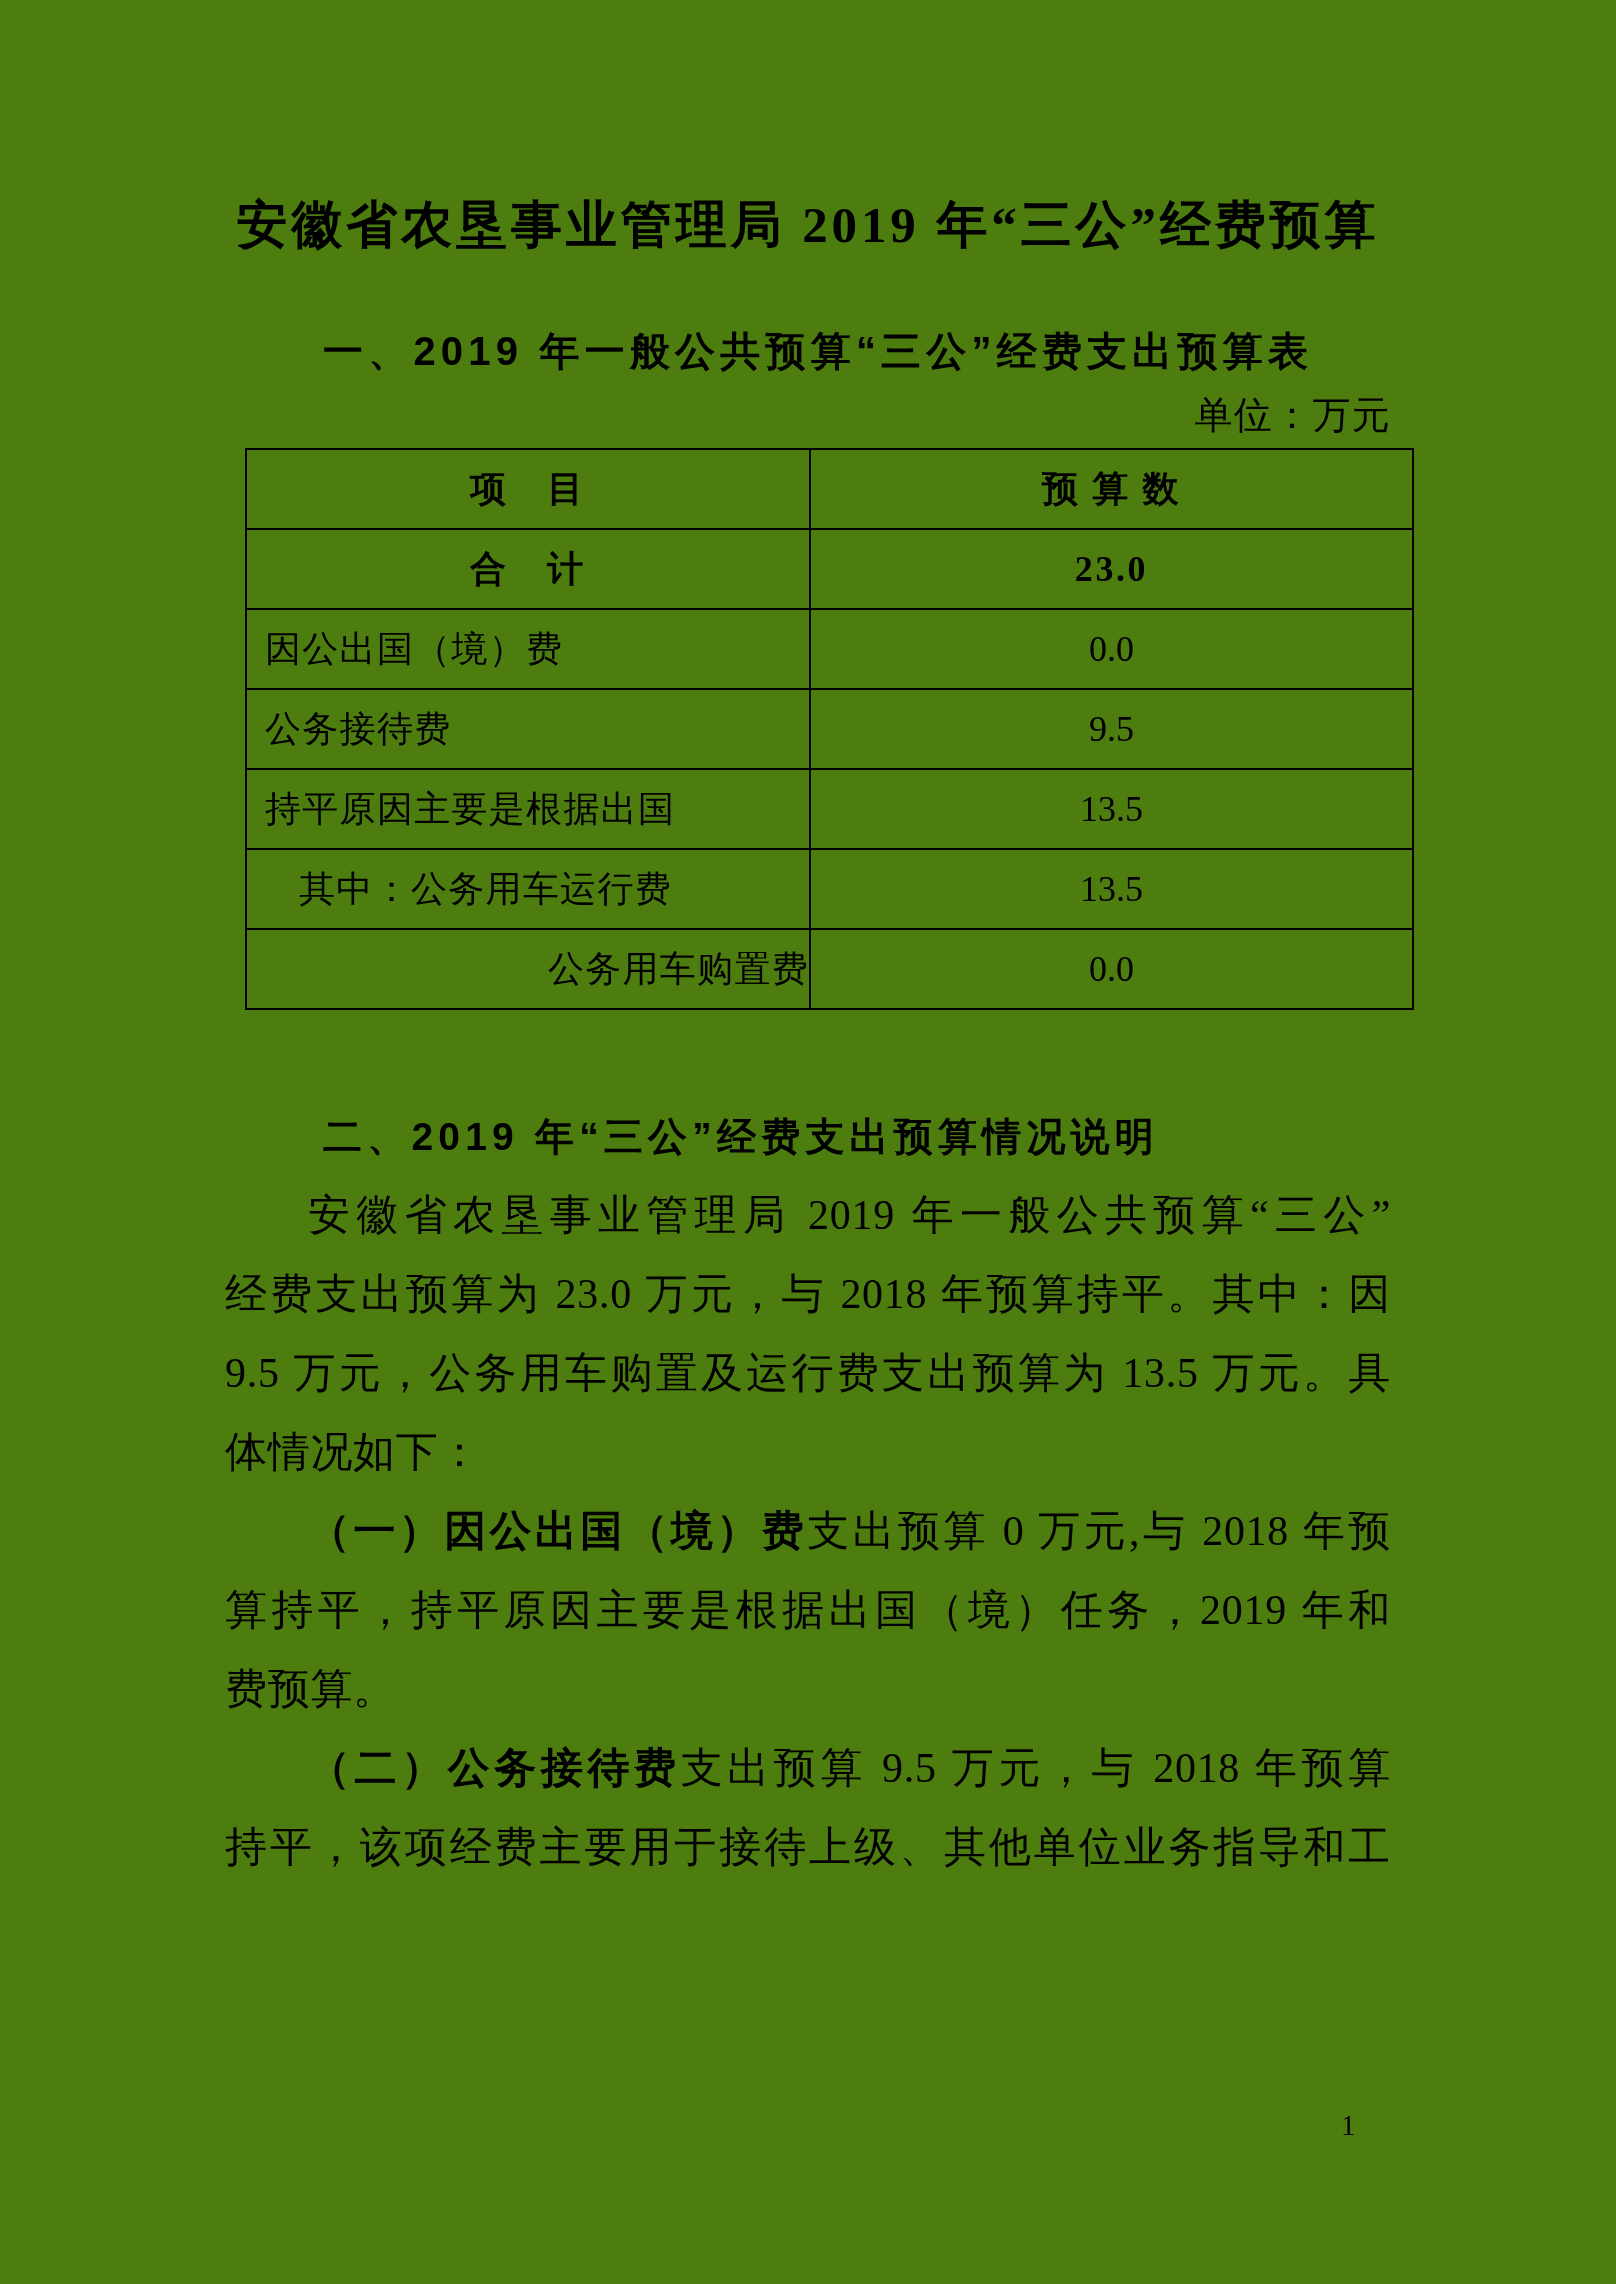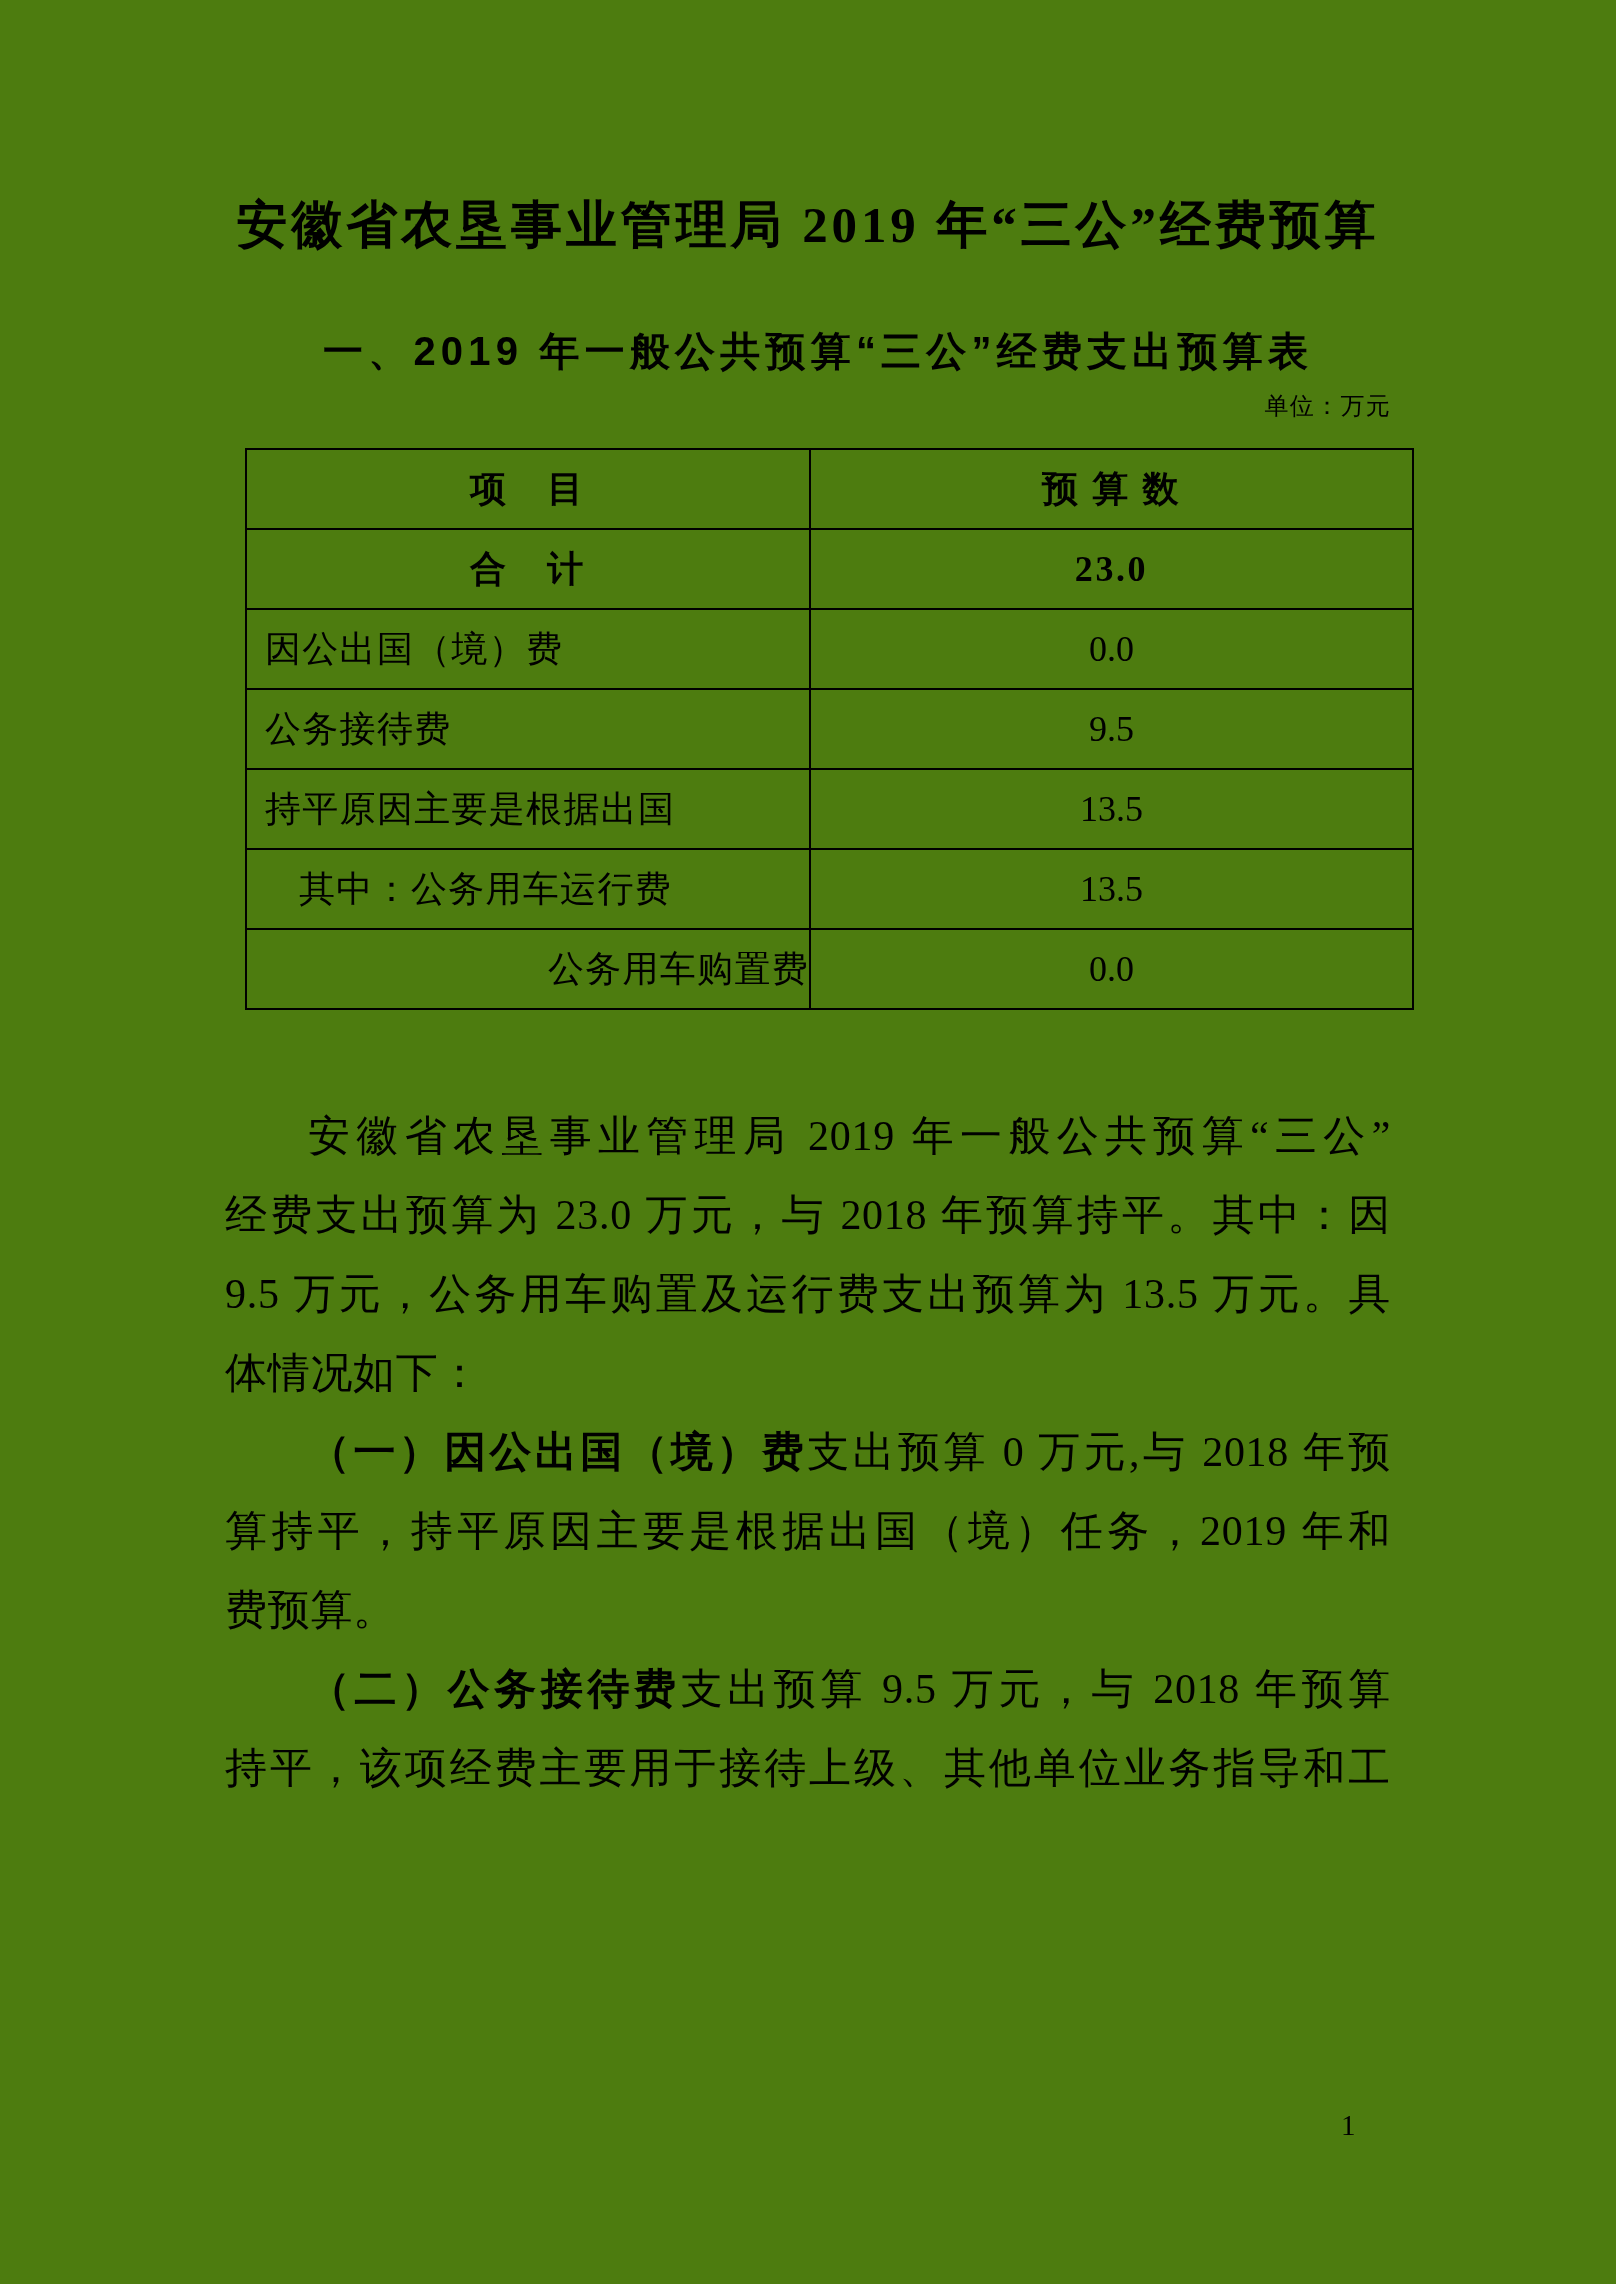--- a/index.html
+++ b/index.html
@@ -37,21 +37,21 @@
     width: 1166px;
     font-size: 40px;
     text-indent: 98px;
   }
   .unit-note {
     position: absolute;
     top: 390px;
     left: 225px;
     width: 1166px;
     text-align: right;
-    font-size: 24px;
+    font-size: 38px;
     letter-spacing: 1.3px;
   }
   .table-wrap {
     position: absolute;
     top: 448px;
     left: 225px;
     width: 1166px;
   }
   table.budget {
     border-collapse: collapse;
@@ -151,20 +151,21 @@
         </tr>
         <tr>
           <td class="c-item ind2">公务用车购置费</td>
           <td class="c-val">0.0</td>
         </tr>
       </tbody>
     </table>
   </div>
 
   <div class="flow">
+    <div class="line h2line">二、2019 年“三公”经费支出预算情况说明</div>
 
     <div class="line jl indent">安徽省农垦事业管理局 2019 年一般公共预算“三公”</div>
     <div class="line jl">经费支出预算为 23.0 万元，与 2018 年预算持平。其中：因</div>
     <div class="line jl">9.5 万元，公务用车购置及运行费支出预算为 13.5 万元。具</div>
     <div class="line last">体情况如下：</div>
 
     <div class="line jl indent"><span class="b">（一）因公出国（境）费</span><span>支出预算 0 万元,与 2018 年预</span></div>
     <div class="line jl">算持平，持平原因主要是根据出国（境）任务，2019 年和</div>
     <div class="line last">费预算。</div>
 

